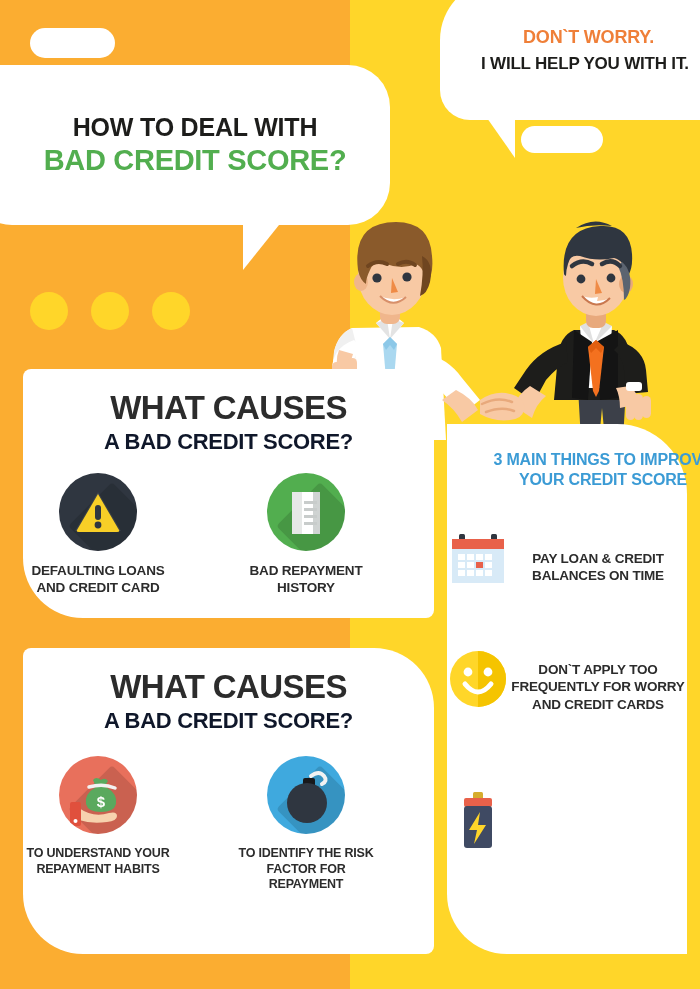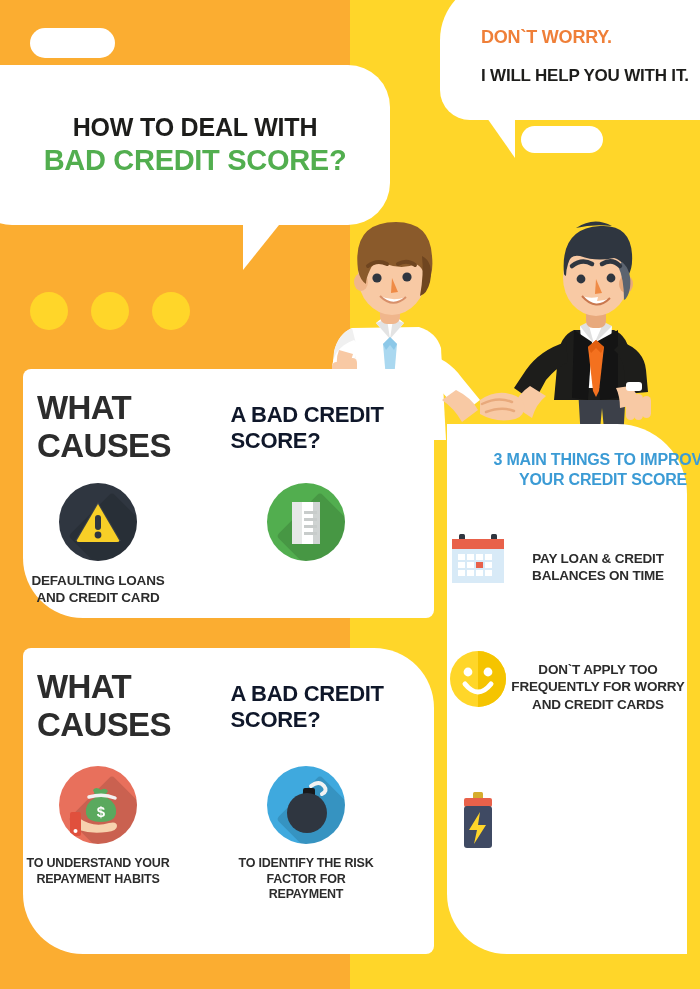--- a/index.html
+++ b/index.html
@@ -40,34 +40,34 @@
   .bubble-right{
     position:absolute;left:440px;top:-20px;width:290px;height:140px;
     background:#fff;border-radius:60px 0 0 30px;
   }
   .bubble-right-tail{
     position:absolute;left:487px;top:118px;width:0;height:0;
     border-right:28px solid #fff;
     border-bottom:40px solid transparent;
   }
   .right-text{position:absolute;left:481px;top:26px;width:215px;}
-  .rt-l1{font-size:18px;font-weight:bold;color:#ef7f38;letter-spacing:-0.2px;line-height:1.3;}
-  .rt-l2{font-size:17px;font-weight:bold;color:#1d1d1b;letter-spacing:-0.2px;line-height:1.35;margin-top:16px;}
+  .rt-l1{font-size:18px;font-weight:bold;color:#ef7f38;letter-spacing:-0.2px;line-height:1.3;text-align:center;}
+  .rt-l2{font-size:17px;font-weight:bold;color:#1d1d1b;letter-spacing:-0.2px;line-height:1.35;margin-top:4px;}
   .pill-tr{position:absolute;left:521px;top:126px;width:82px;height:27px;background:#fff;border-radius:14px;}
 
   
   .dots{position:absolute;left:30px;top:292px;display:flex;gap:23px;}
   .dot{width:38px;height:38px;border-radius:50%;background:#ffd629;}
 
   
   .card{position:absolute;background:#fff;}
   .card1{left:23px;top:369px;width:411px;height:249px;border-radius:8px 8px 8px 60px;}
   .card2{left:23px;top:648px;width:411px;height:306px;border-radius:8px 60px 8px 60px;}
 
-  .card-head{display:flex;flex-direction:row;align-items:center;padding-top:20px;margin-left:14px;}
+  .card-head{display:flex;flex-direction:column;align-items:center;padding-top:20px;}
   .card-h1{font-size:33px;font-weight:bold;color:#2c2c2c;letter-spacing:-0.6px;}
   .card-h2{font-size:22px;font-weight:bold;color:#0f172a;letter-spacing:-0.3px;margin-top:2px;}
 
   .icon-row{display:flex;justify-content:flex-start;gap:58px;margin-top:18px;}
   .icon-col{width:150px;display:flex;flex-direction:column;align-items:center;}
   .icon-circle{width:78px;height:78px;border-radius:50%;position:relative;overflow:hidden;}
   .icon-cap{margin-top:12px;text-align:center;font-size:13.5px;font-weight:bold;color:#2c2c2c;line-height:1.25;letter-spacing:-0.2px;}
   .icon-cap-sm{font-size:12.5px;}
 
   
@@ -265,20 +265,21 @@
             <rect x="25" y="19" width="10" height="42" fill="#e6e8e7"></rect>
             <rect x="46" y="19" width="7" height="42" fill="#cfd3d2"></rect>
             <g fill="#c8cccb">
               <rect x="37" y="28" width="13" height="3"></rect>
               <rect x="37" y="35" width="13" height="3"></rect>
               <rect x="37" y="42" width="13" height="3"></rect>
               <rect x="37" y="49" width="13" height="3"></rect>
             </g>
           </svg>
         </div>
+        <div class="icon-cap">BAD REPAYMENT HISTORY</div>
       </div>
 
     </div>
   </div>
 
   <div class="card card2">
     <div class="card-head">
       <div class="card-h1">WHAT CAUSES</div>
       <div class="card-h2">A BAD CREDIT SCORE?</div>
     </div>

